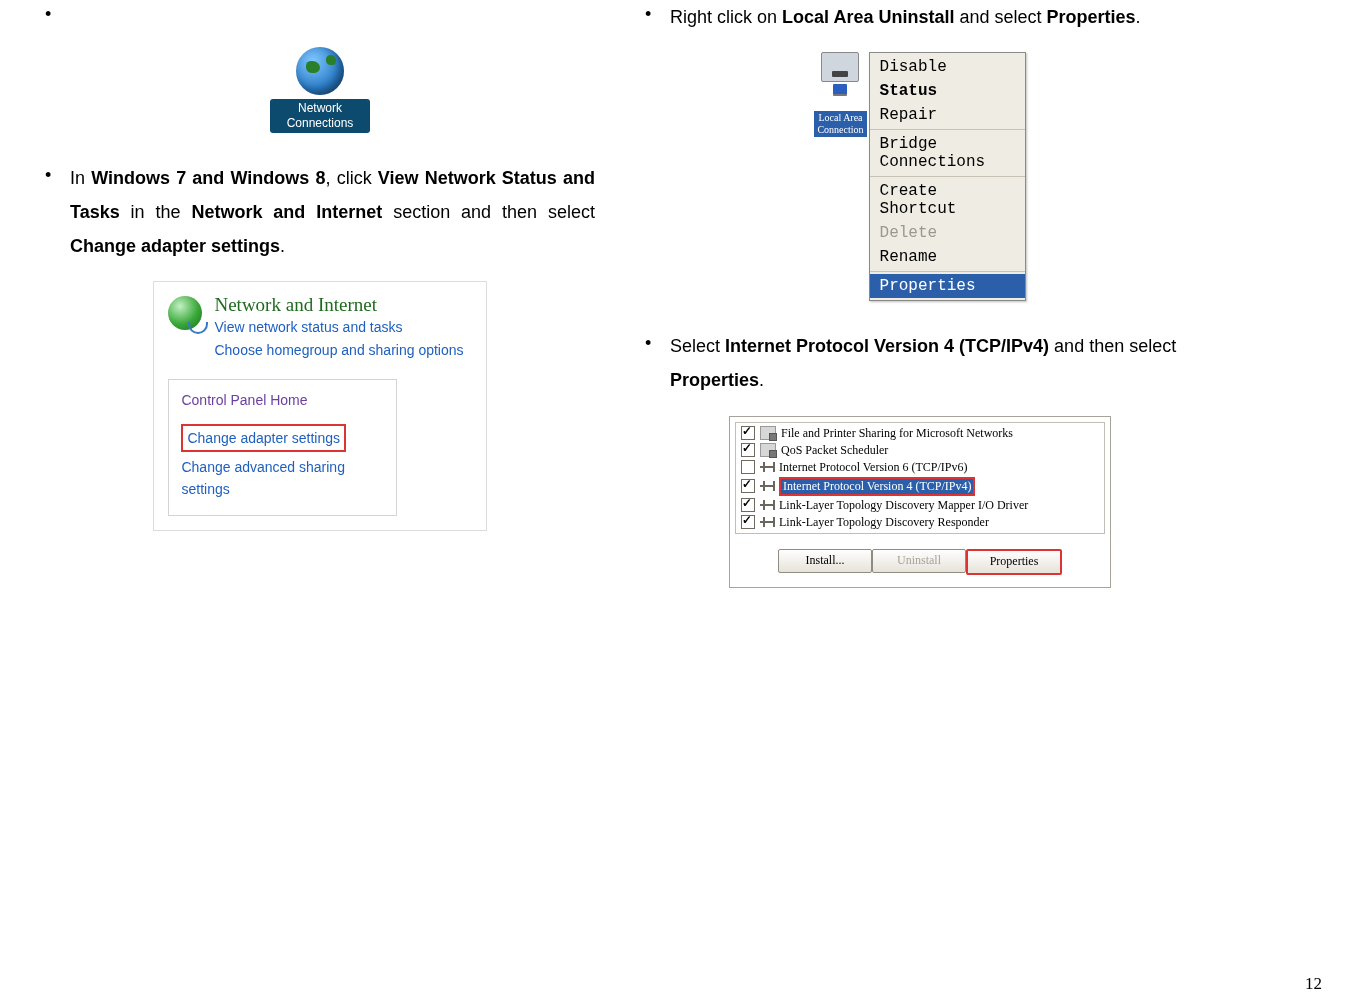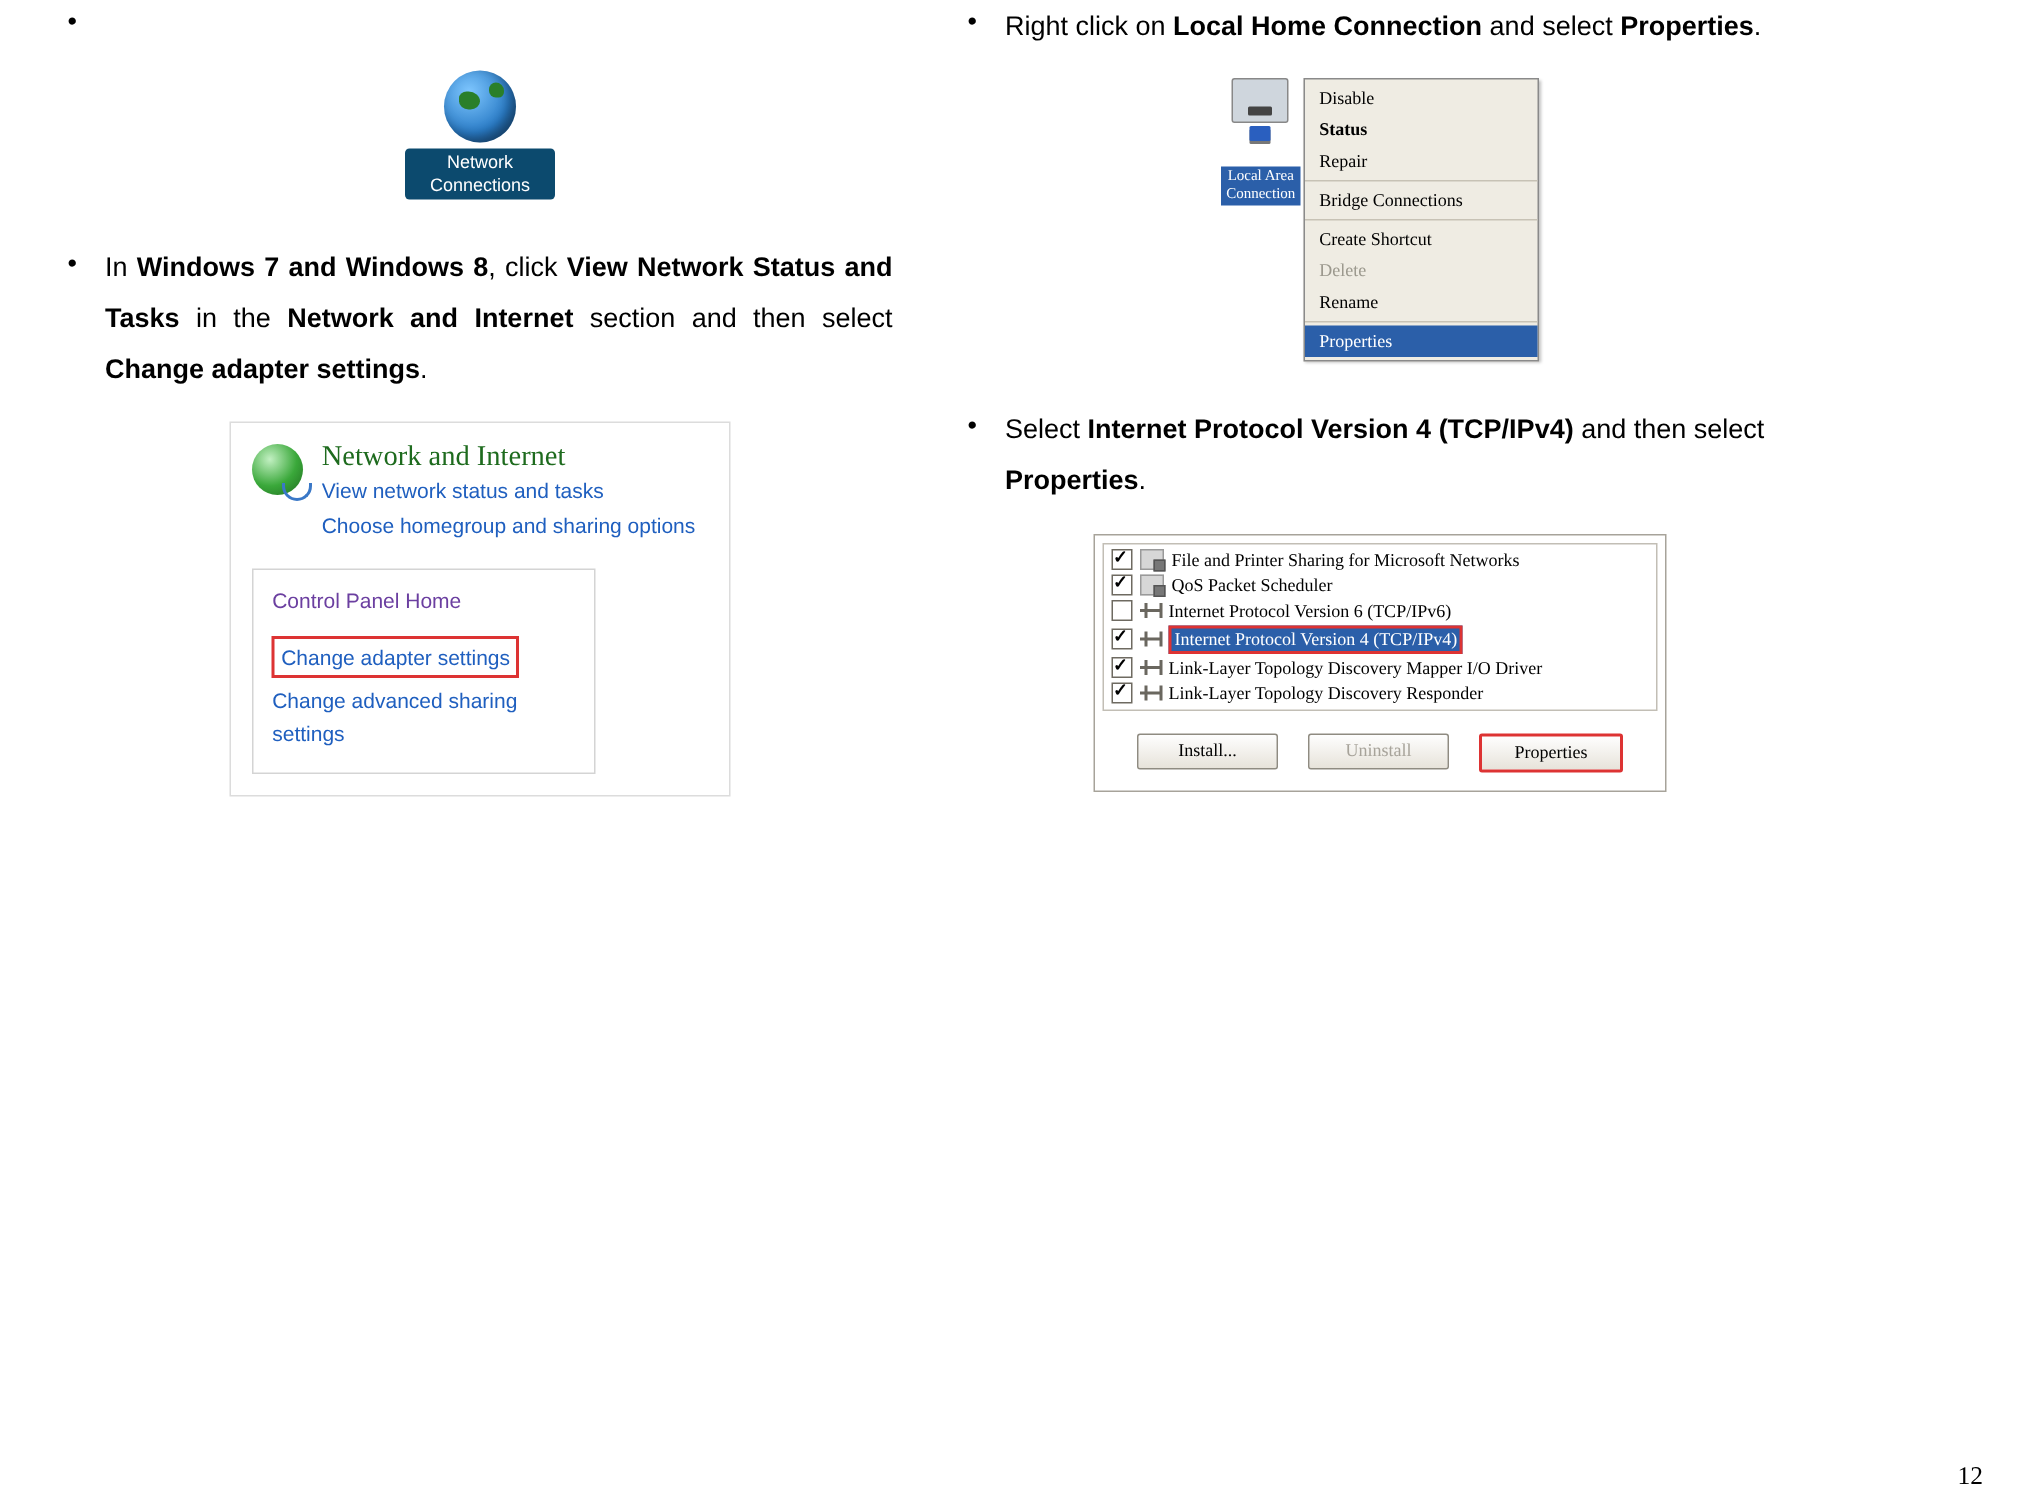--- a/index.html
+++ b/index.html
@@ -106,21 +106,21 @@
   }
   .lac-icon .cable{
     width:14px;height:10px;background:#2a5fbf;margin:2px auto 0 auto;
     border-radius:1px;box-shadow:0 2px 0 #777;
   }
   .lac-label{
     background:#2b5fa9;color:#fff;font-size:10px;padding:1px 3px 2px 3px;margin-top:17px;
     line-height:1.15;
   }
   .menu{
-    border:1px solid #8a8a8a;background:#efece3;font-family:Liberation Serif, serif;font-size:12px;
+    border:1px solid #8a8a8a;background:#efece3;font-family:Liberation Mono, monospace;font-size:16px;
     width:155px;box-shadow:1px 1px 2px rgba(0,0,0,.25);
   }
   .menu .grp{border-bottom:1px solid #c7c2b5;padding:2px 0;}
   .menu .grp:last-child{border-bottom:none;}
   .menu .mi{padding:3px 10px;color:#000;}
   .menu .mi.bold{font-weight:700;}
   .menu .mi.disabled{color:#9b988d;}
   .menu .mi.sel{background:#2b5fa9;color:#fff;}
 
   
@@ -143,21 +143,21 @@
     background:#777;border:1px solid #555;}
   .proto{
     position:relative;width:14px;height:10px;flex-shrink:0;
   }
   .proto::before{content:"";position:absolute;left:0;top:4px;width:14px;height:2px;background:#6a675f;}
   .proto::after{content:"";position:absolute;left:3px;top:0;width:8px;height:10px;
     border-left:2px solid #6a675f;border-right:2px solid #6a675f;}
   .nrow.sel .lbl{
     background:#2b5fa9;color:#fff;border:2px solid #d33;padding:0 2px;
   }
-  .btnrow{display:flex;gap:20px;justify-content:center;padding:10px 8px 12px 8px;}
+  .btnrow{display:flex;justify-content:center;padding:10px 8px 12px 8px;}
   .wbtn{
     width:92px;height:22px;border:1px solid #8f8b81;background:linear-gradient(#fefefe,#e7e3da);
     font-size:12px;font-family:Tahoma;border-radius:2px;text-align:center;line-height:20px;
     color:#000;
   }
   .wbtn.dis{color:#a7a39a;}
   .wbtn.hl{border:2px solid #d33;}
 
   .pagenum{
     position:absolute;right:26px;bottom:14px;font-family:"Times New Roman",serif;
@@ -211,21 +211,21 @@
       </div>
     </div>
 
   </div>
 
   <div class="col">
 
     <div class="bullet">
       <div class="bmark">•</div>
       <div class="btext" style="text-align:left;">
-        <span>Right click on </span><b>Local Home Connection</b><span> and select </span><b>Properties</b><span>.</span>
+        <span>Right click on </span><b>Local Area Uninstall</b><span> and select </span><b>Properties</b><span>.</span>
       </div>
     </div>
 
     <div class="figure">
       <div class="lac-wrap">
         <div class="lac-icon">
           <div class="mon"></div>
           <div class="cable"></div>
           <div class="lac-label">
             <span>Local Area</span><br>

